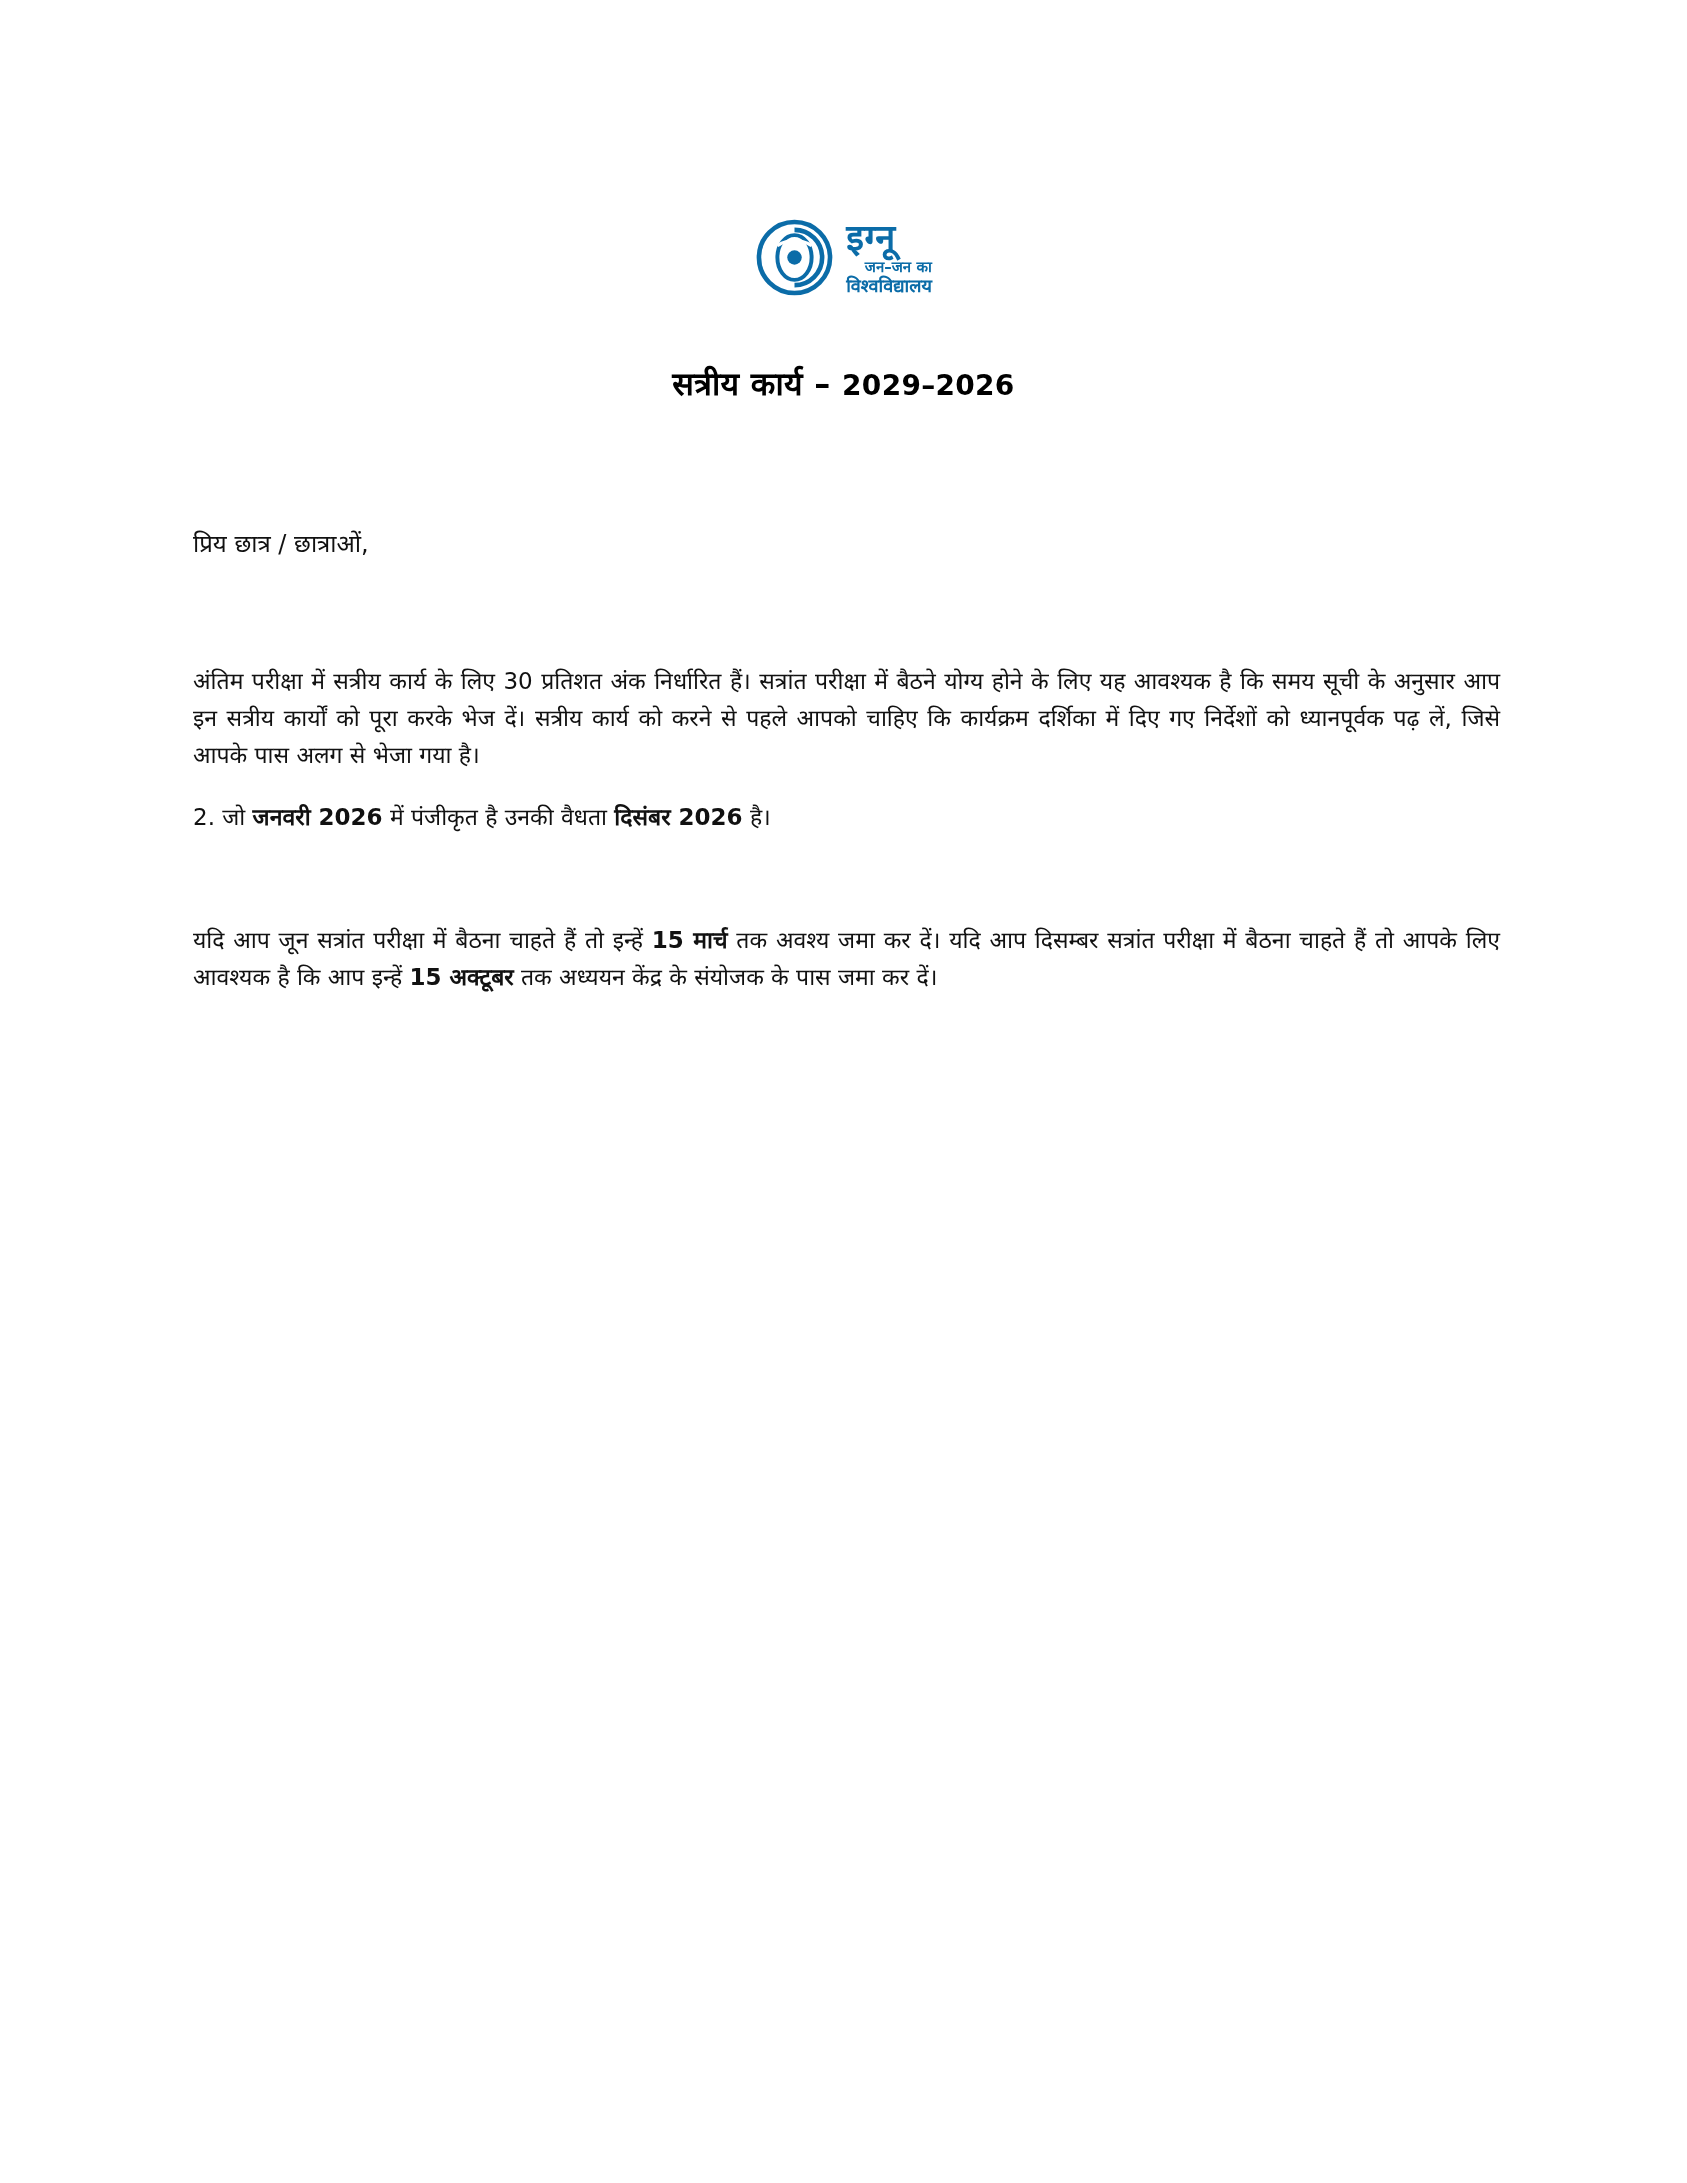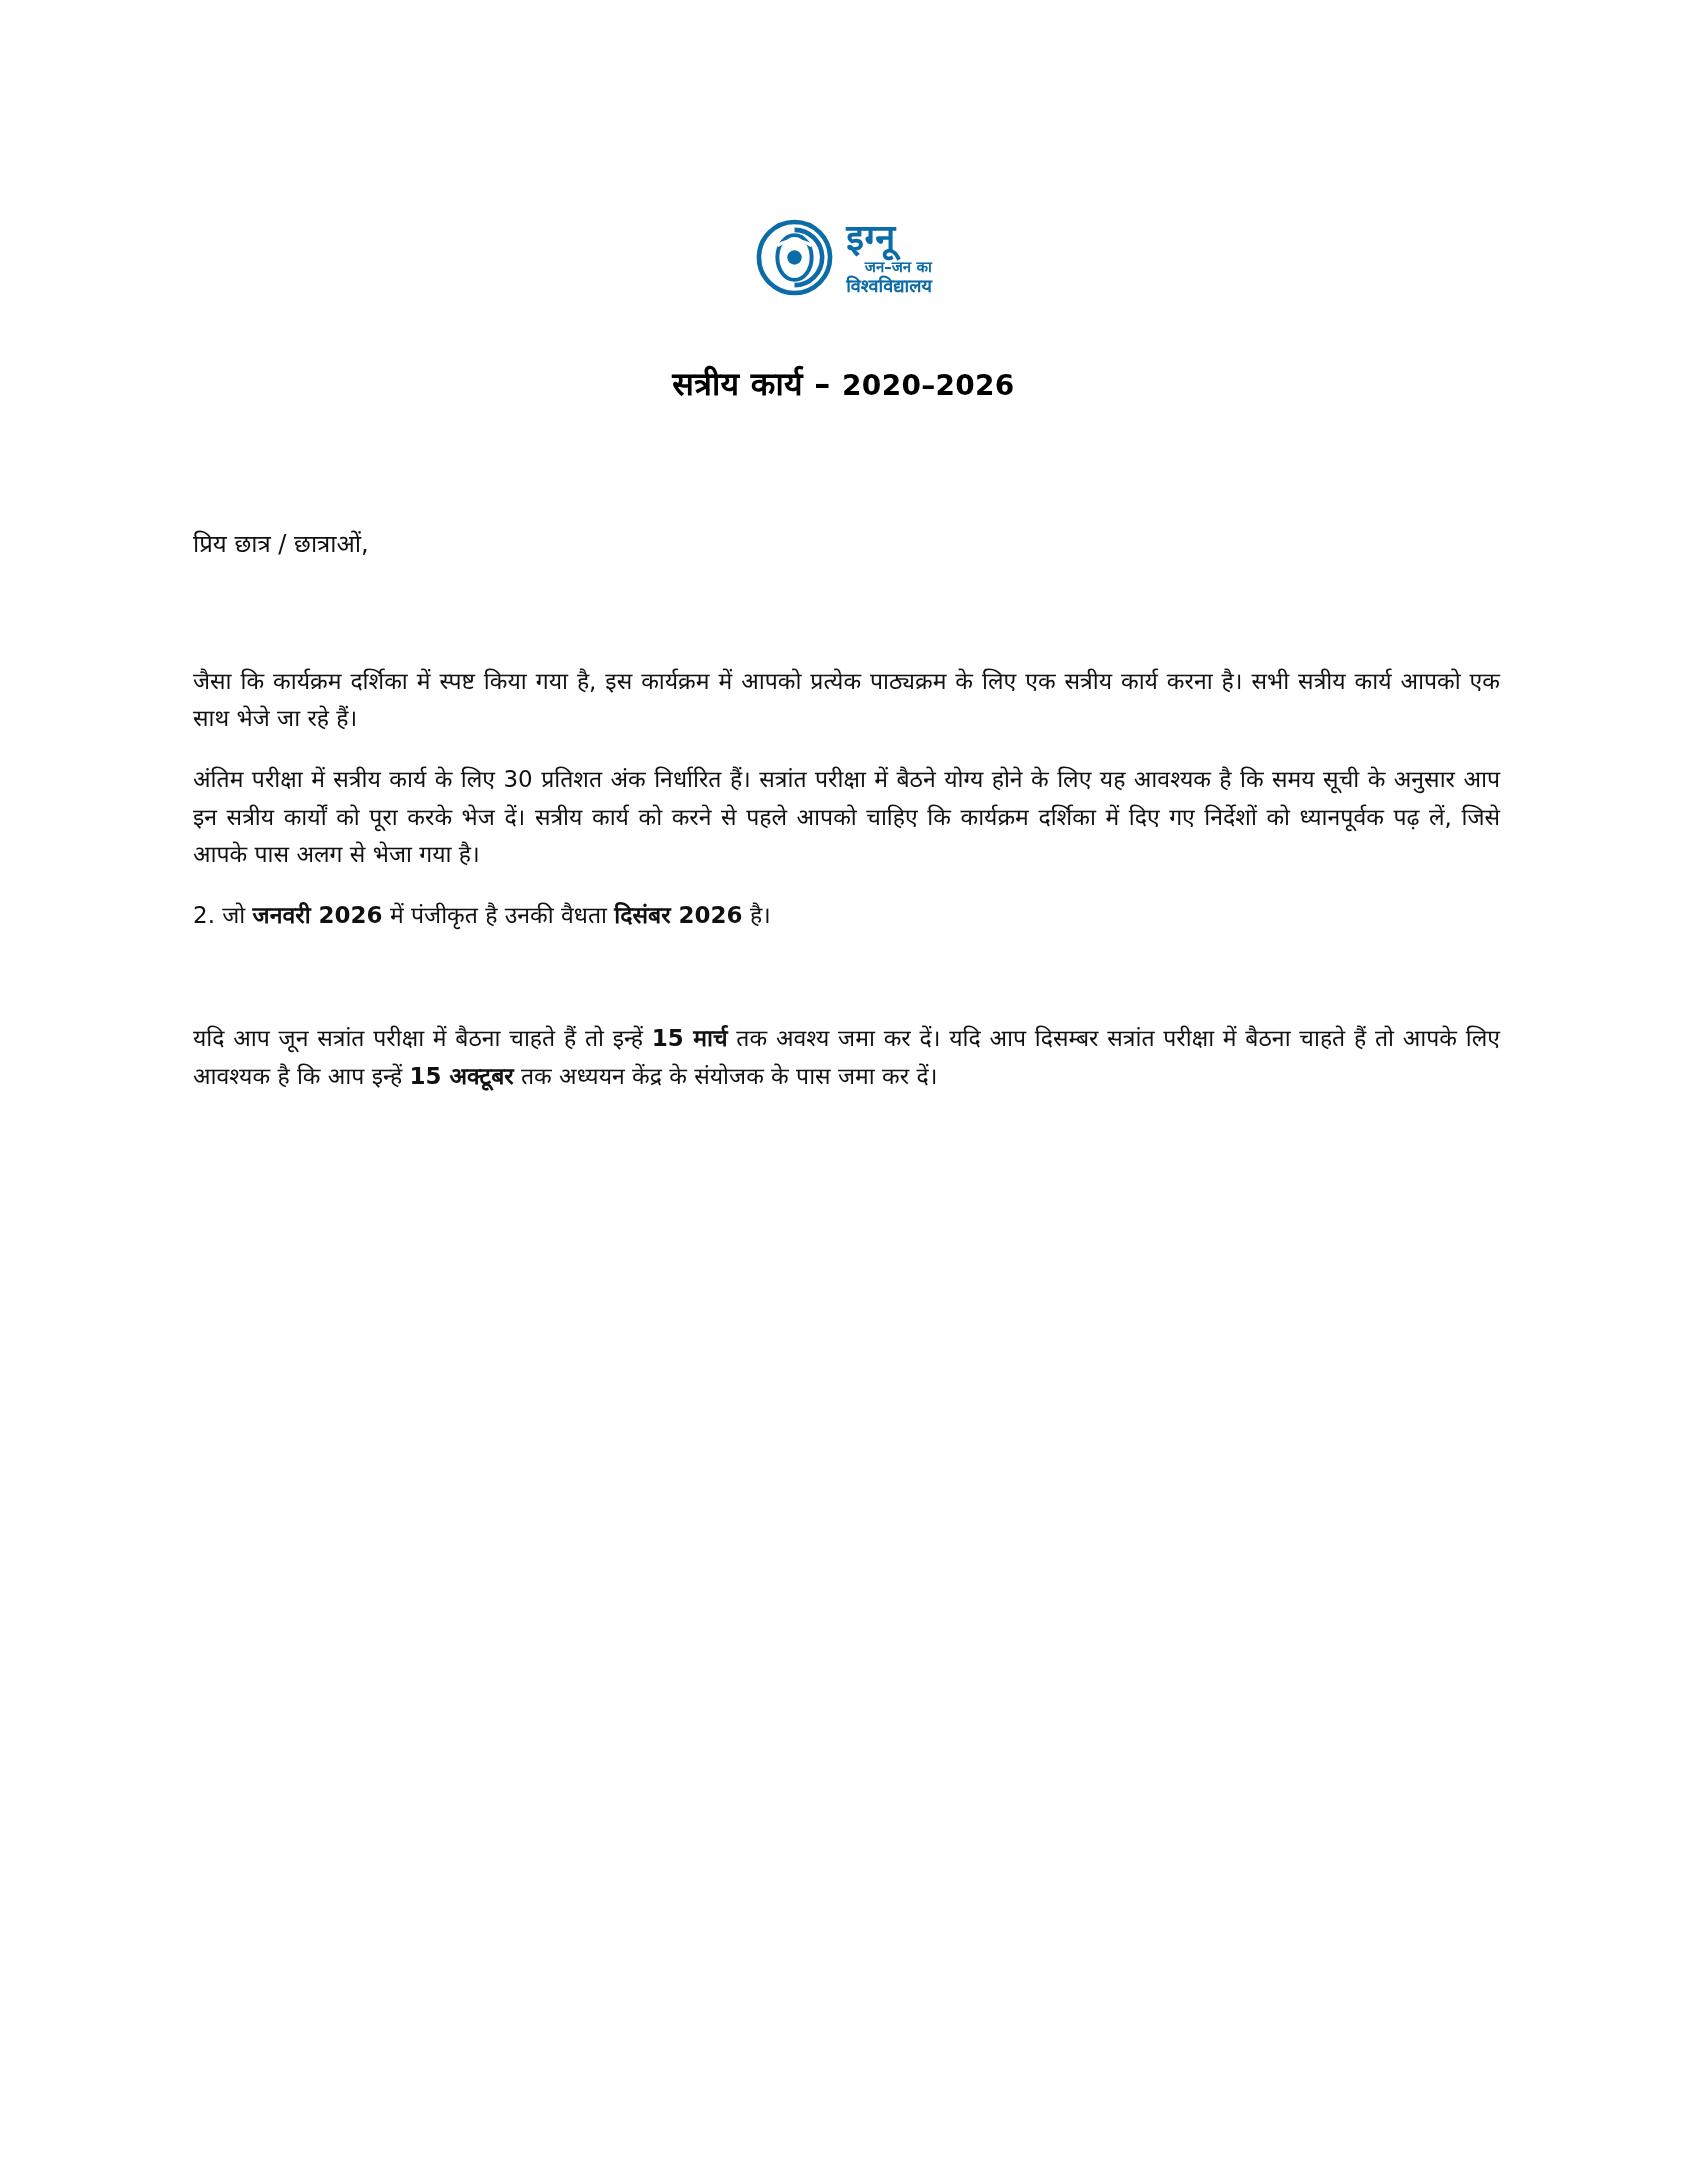--- a/index.html
+++ b/index.html
@@ -137,28 +137,27 @@
       </span>
       <span class="logo-text">
         <span class="hindi-big">इग्नू</span>
         <span class="hindi-small">जन–जन का</span>
         <span class="hindi-small2">विश्वविद्यालय</span>
       </span>
     </div>
   </div>
 
   <div class="doc-title">
-    <span>सत्रीय कार्य – </span><span class="years">2020–2026</span>
+    <span>सत्रीय कार्य – </span><span class="years">2029–2026</span>
   </div>
 
   <div class="content">
 
     <div class="salutation">प्रिय छात्र / छात्राओं,</div>
 
-    <div class="para">जैसा कि कार्यक्रम दर्शिका में स्पष्ट किया गया है, इस कार्यक्रम में आपको प्रत्येक पाठ्यक्रम के लिए एक सत्रीय कार्य करना है। सभी सत्रीय कार्य आपको एक साथ भेजे जा रहे हैं।</div>
 
     <div class="para">अंतिम परीक्षा में सत्रीय कार्य के लिए 30 प्रतिशत अंक निर्धारित हैं। सत्रांत परीक्षा में बैठने योग्य होने के लिए यह आवश्यक है कि समय सूची के अनुसार आप इन सत्रीय कार्यों को पूरा करके भेज दें। सत्रीय कार्य को करने से पहले आपको चाहिए कि कार्यक्रम दर्शिका में दिए गए निर्देशों को ध्यानपूर्वक पढ़ लें, जिसे आपके पास अलग से भेजा गया है।</div>
 
 
 
     <div class="list-item">
       <span class="num">2.</span><span> जो </span><b>जनवरी 2026</b><span> में पंजीकृत है उनकी वैधता </span><b>दिसंबर 2026</b><span>  है।</span>
     </div>
 
     <div class="para last-block">

